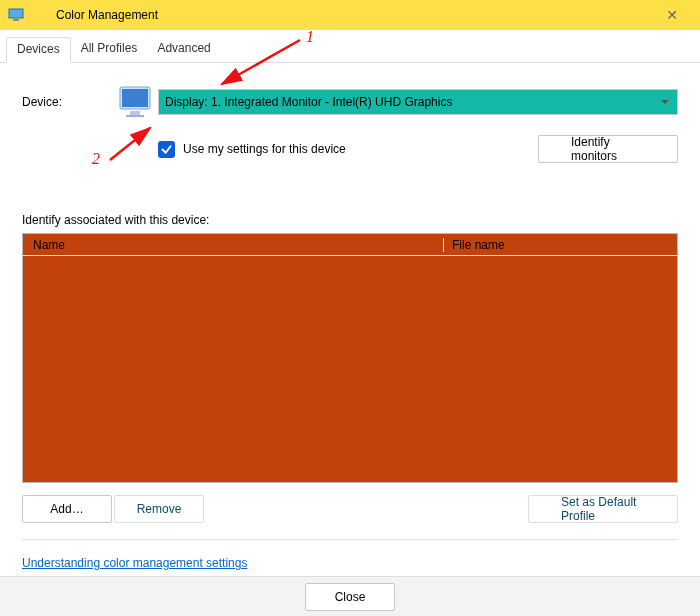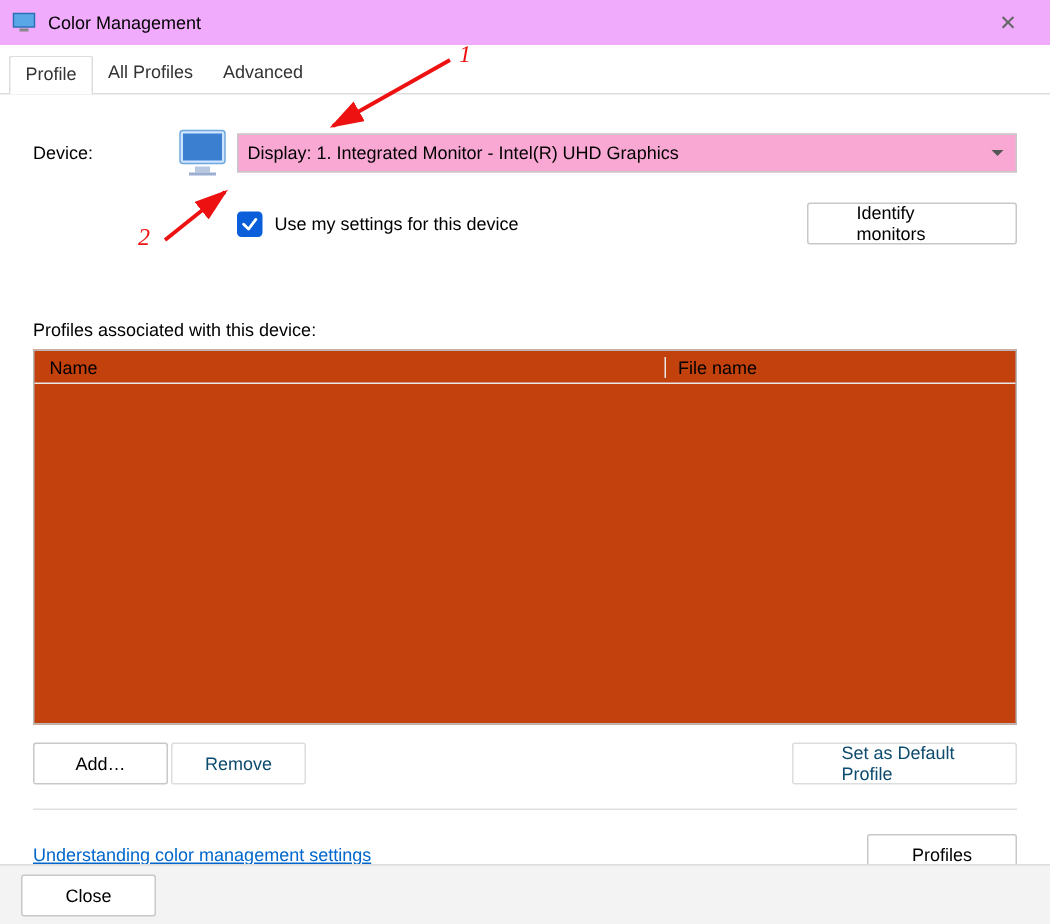--- a/index.html
+++ b/index.html
@@ -12,21 +12,22 @@
     width: 700px;
     height: 616px;
     position: relative;
     overflow: hidden;
   }
   .titlebar {
     height: 30px;
     display: flex;
     align-items: center;
     padding: 0 8px;
-    background: #f0abfc;
+    background: #fde047;
+    gap: 24px;
   }
   .titlebar-icon {
     width: 16px; height: 16px;
     margin-right: 8px;
   }
   .titlebar-title {
     flex: 1;
     font-size: 12px;
   }
   .close-x {
@@ -71,21 +72,21 @@
   }
   .device-icon {
     width: 38px;
     height: 34px;
     margin-right: 2px;
   }
   .device-select {
     flex: 1;
     height: 26px;
     border: 1px solid #c8c8c8;
-    background: #f9a8d4;
+    background: #14b8a6;
     padding: 2px 22px 2px 6px;
     font-size: 12px;
     position: relative;
     display: flex;
     align-items: center;
   }
   .device-select::after {
     content: "";
     position: absolute;
     right: 8px;
@@ -185,21 +186,21 @@
     font-size: 12px;
   }
   .footer {
     position: absolute;
     bottom: 0; left: 0; right: 0;
     background: #f3f3f3;
     border-top: 1px solid #dcdcdc;
     height: 40px;
     display: flex;
     align-items: center;
-    justify-content: flex-start;
+    justify-content: center;
     padding: 0 14px;
   }
   .footer .btn { width: 90px; }
   
   .anno-svg {
     position: absolute;
     top: 0; left: 0;
     pointer-events: none;
   }
   .anno-num {
@@ -218,21 +219,21 @@
     <svg viewBox="0 0 16 16" width="16" height="16">
       <rect x="1" y="2" width="14" height="9" fill="#5aa7e8" stroke="#2b6fb5"></rect>
       <rect x="5" y="12" width="6" height="2" fill="#888"></rect>
     </svg>
   </span>
   <span class="titlebar-title">Color Management</span>
   <span class="close-x">✕</span>
 </div>
 
 <div class="tabs">
-  <div class="tab active">Profile</div>
+  <div class="tab active">Devices</div>
   <div class="tab">All Profiles</div>
   <div class="tab">Advanced</div>
 </div>
 
 <div class="content">
 
   <div class="device-row">
     <div class="device-label">Device:</div>
     <span class="device-icon">
       <svg viewBox="0 0 38 34" width="38" height="34">
@@ -252,21 +253,21 @@
       <svg viewBox="0 0 16 16" width="13" height="13">
         <path d="M3 8 L7 12 L13 4" stroke="#fff" stroke-width="2.3" fill="none" stroke-linecap="round" stroke-linejoin="round"></path>
       </svg>
     </span>
     <span>Use my settings for this device</span>
     <div class="btn identify-btn">
       <span>Identify monitors</span>
     </div>
   </div>
 
-  <div class="profiles-label">Profiles associated with this device:</div>
+  <div class="profiles-label">Identify associated with this device:</div>
 
   <div class="profiles-table">
     <div class="profiles-header">
       <div class="col-name">Name</div>
       <div class="col-filename">File name</div>
       <div class="col-end"></div>
     </div>
   </div>
 
   <div class="btn-row">
@@ -278,23 +279,20 @@
       </div>
     <div class="btn disabled wide">
         <span>Set as Default Profile</span>
       </div>
   </div>
 
   <hr class="hr">
 
   <div class="bottom-row">
     <span class="link">Understanding color management settings</span>
-    <div class="btn" style="width:100px;margin-left:auto;">
-      <span>Profiles</span>
-    </div>
   </div>
 
 </div>
 
 <div class="footer">
   <div class="btn">
       <span>Close</span>
     </div>
 </div>
 

